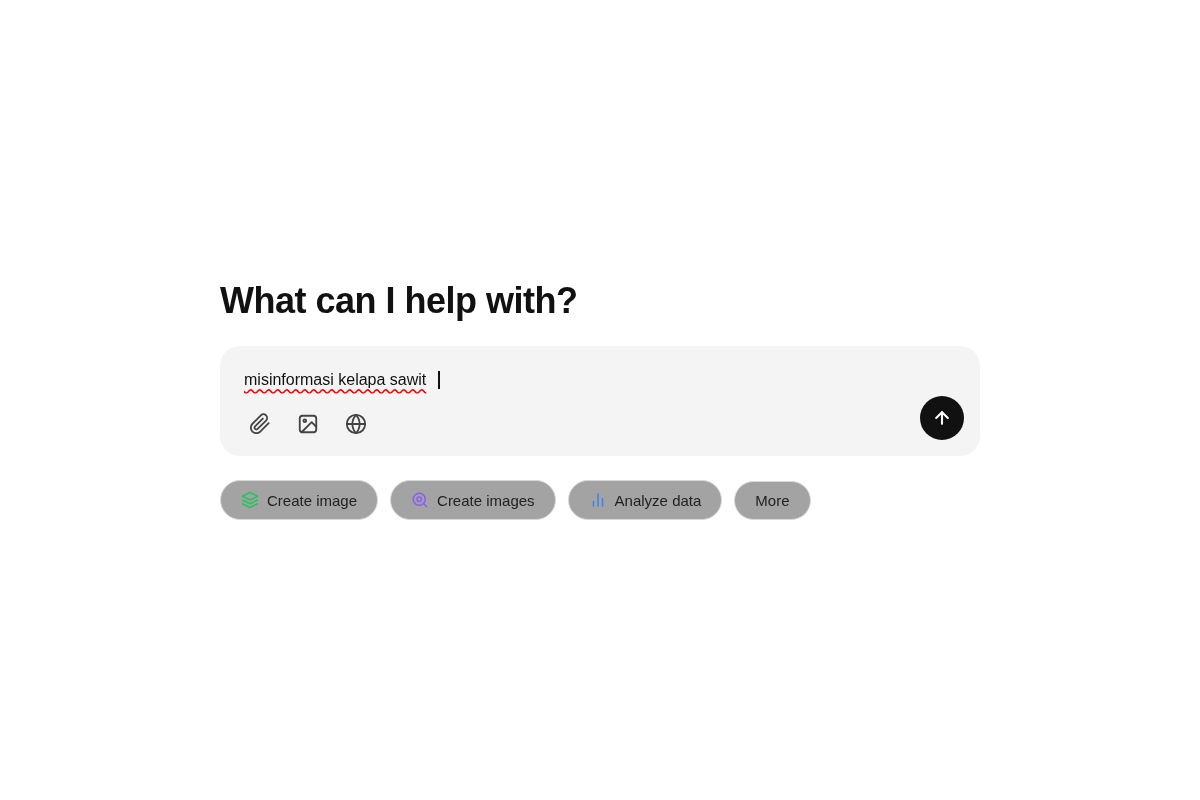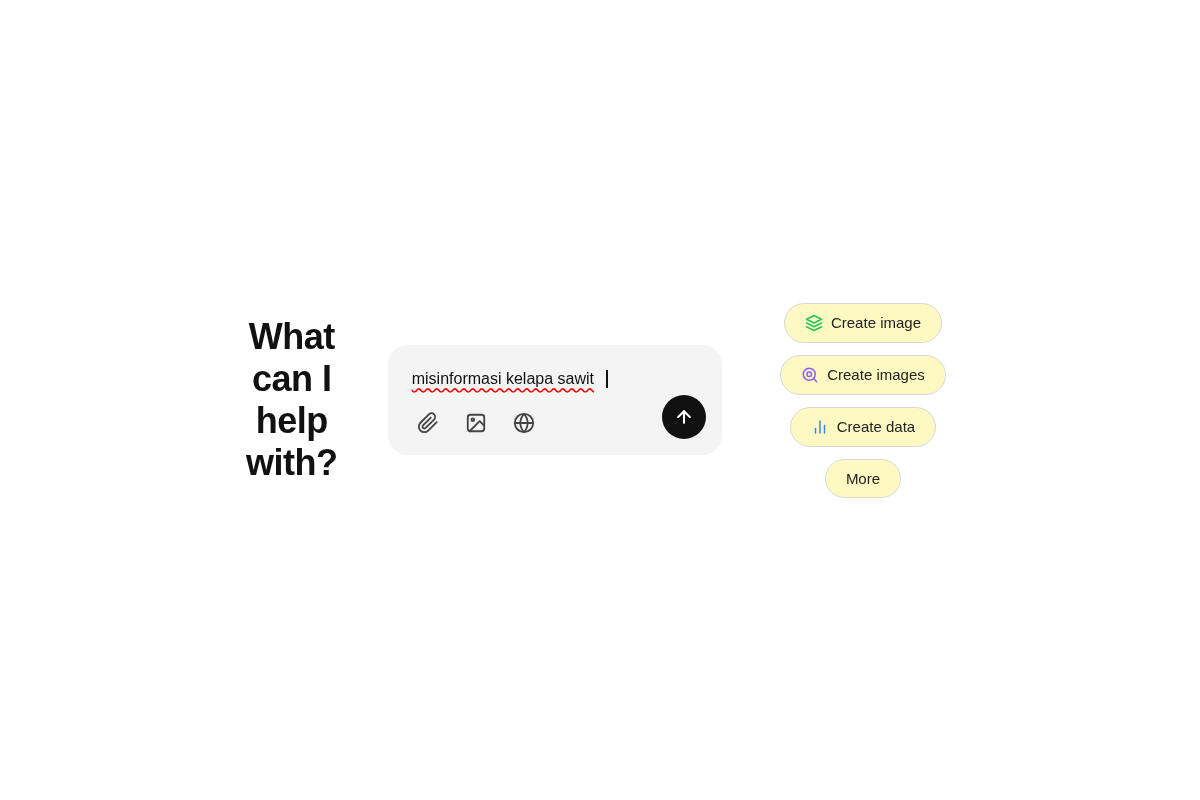--- a/index.html
+++ b/index.html
@@ -14,22 +14,22 @@
       background: #ffffff;
       font-family: -apple-system, BlinkMacSystemFont, 'Segoe UI', sans-serif;
       display: flex;
       align-items: center;
       justify-content: center;
       overflow: hidden;
     }
 
     .main-container {
       display: flex;
-      flex-direction: row;
-      align-items: center;
+      flex-direction: column;
+      align-items: flex-start;
       gap: 24px;
       width: 100%;
       max-width: 800px;
       padding: 0 20px;
     }
 
     .heading {
       font-size: 36px;
       font-weight: 700;
       color: #111111;
@@ -123,21 +123,21 @@
       justify-content: center;
     }
 
     .chip {
       display: flex;
       align-items: center;
       gap: 8px;
       padding: 10px 20px;
       border: 1.5px solid #d9d9d9;
       border-radius: 50px;
-      background: #fef9c3;
+      background: #a3a3a3;
       cursor: pointer;
       font-size: 15px;
       color: #222222;
       font-family: inherit;
       white-space: nowrap;
       transition: background 0.15s;
     }
 
     .chip-icon {
       display: flex;
@@ -226,21 +226,21 @@
 
 
     <button class="chip">
       <span class="chip-icon icon-data">
         <svg width="18" height="18" viewBox="0 0 24 24" fill="none" stroke="currentColor" stroke-width="2" stroke-linecap="round" stroke-linejoin="round">
           <line x1="18" y1="20" x2="18" y2="10"></line>
           <line x1="12" y1="20" x2="12" y2="4"></line>
           <line x1="6" y1="20" x2="6" y2="14"></line>
         </svg>
       </span>
-      <span>Create data</span>
+      <span>Analyze data</span>
     </button>
 
     <button class="chip">
       <span>More</span>
     </button>
 
   </div>
 
 </div>
 

